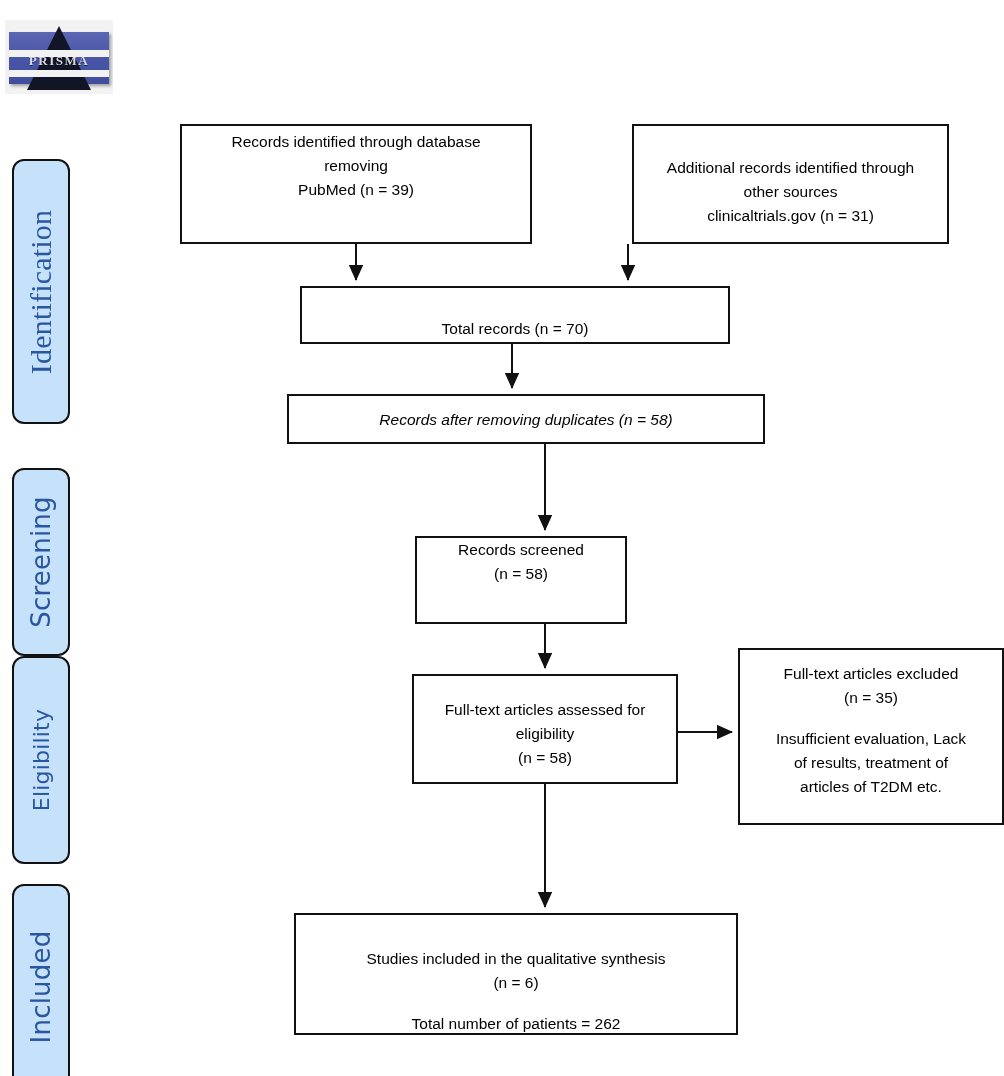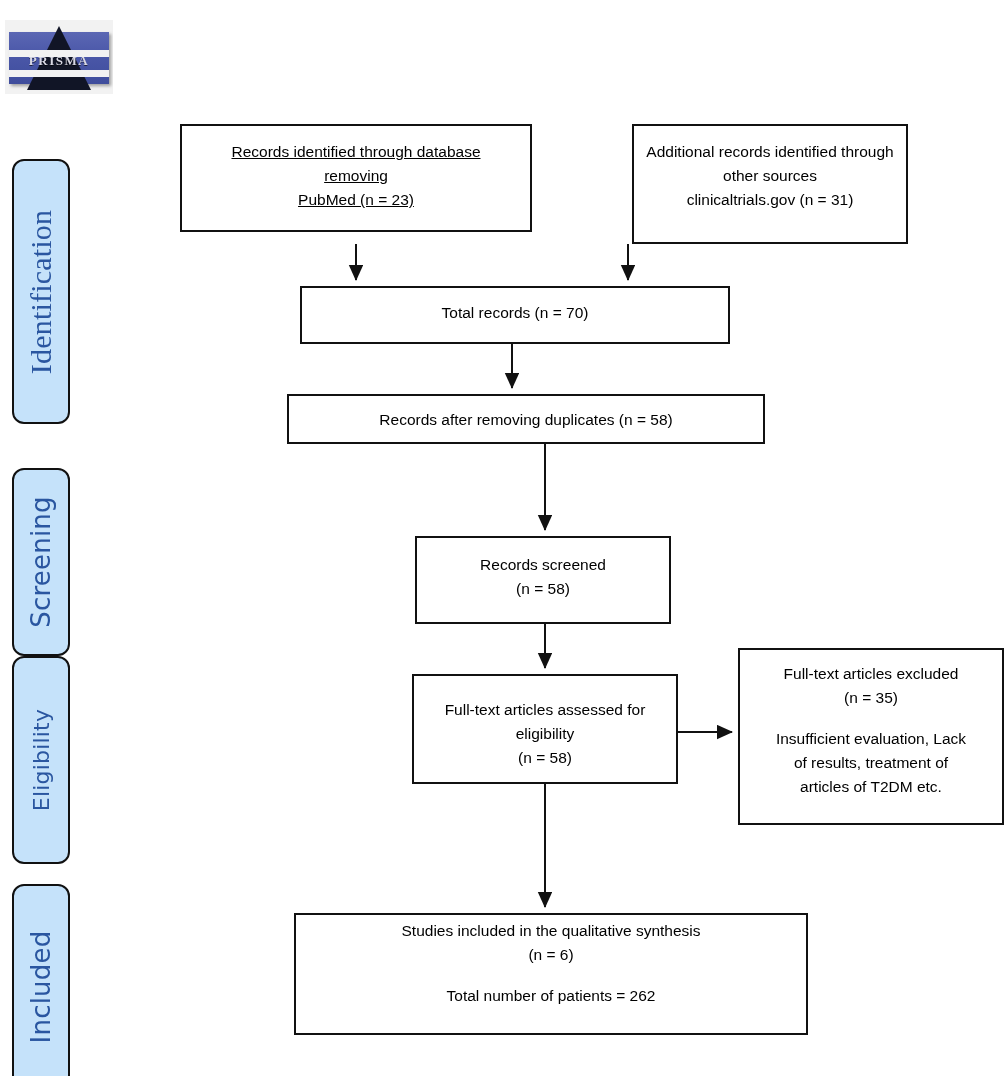--- a/index.html
+++ b/index.html
@@ -124,28 +124,28 @@
     box-sizing: border-box;
     text-align: center;
     font-size: 15.5px;
     line-height: 1.55;
     padding-top: 12px;
     color: #000;
   }
   .node .line { display: block; }
   .node .spacer { display: block; height: 17px; }
 
-  #node-database    { left: 180px; top: 108px;  width: 352px; height: 108px; padding-top: 14px; text-decoration: underline; }
-  #node-additional  { left: 632px; top: 108px;  width: 276px; height: 120px; padding-top: 14px; }
-  #node-total       { left: 300px; top: 270px;  width: 430px; height: 58px;  padding-top: 13px; }
-  #node-duplicates  { left: 287px; top: 378px;  width: 478px; height: 50px;  padding-top: 12px; }
-  #node-screened    { left: 415px; top: 520px;  width: 256px; height: 88px;  padding-top: 15px; }
+  #node-database    { left: 180px; top: 108px;  width: 352px; height: 120px; padding-top: 4px; }
+  #node-additional  { left: 632px; top: 108px;  width: 317px; height: 120px; padding-top: 30px; }
+  #node-total       { left: 300px; top: 270px;  width: 430px; height: 58px;  padding-top: 29px; }
+  #node-duplicates  { left: 287px; top: 378px;  width: 478px; height: 50px;  padding-top: 12px; font-style: italic; }
+  #node-screened    { left: 415px; top: 520px;  width: 212px; height: 88px;  padding-top: 0; }
   #node-eligibility { left: 412px; top: 658px;  width: 266px; height: 110px; padding-top: 22px; }
   #node-excluded    { left: 738px; top: 632px;  width: 266px; height: 177px; }
-  #node-included    { left: 294px; top: 897px;  width: 514px; height: 122px; padding-top: 4px; }
+  #node-included    { left: 294px; top: 897px;  width: 444px; height: 122px; padding-top: 32px; }
 
   
   .connector {
     position: absolute;
     left: 0;
     top: 0;
     width: 1004px;
     height: 1076px;
     pointer-events: none;
   }
@@ -194,21 +194,21 @@
     <line x1="545" y1="608" x2="545" y2="652" stroke="#111" stroke-width="2" marker-end="url(#arrowhead)"></line>
 
     <line x1="678" y1="716" x2="732" y2="716" stroke="#111" stroke-width="2" marker-end="url(#arrowhead)"></line>
 
     <line x1="545" y1="768" x2="545" y2="891" stroke="#111" stroke-width="2" marker-end="url(#arrowhead)"></line>
   </svg>
 
   <div class="node" id="node-database">
     <span class="line">Records identified through database</span>
     <span class="line">removing</span>
-    <span class="line">PubMed (n = 23)</span>
+    <span class="line">PubMed (n = 39)</span>
   </div>
 
   <div class="node" id="node-additional">
     <span class="line">Additional records identified through</span>
     <span class="line">other sources</span>
     <span class="line">clinicaltrials.gov (n = 31)</span>
   </div>
 
   <div class="node" id="node-total">
     <span class="line">Total records (n = 70)</span>

